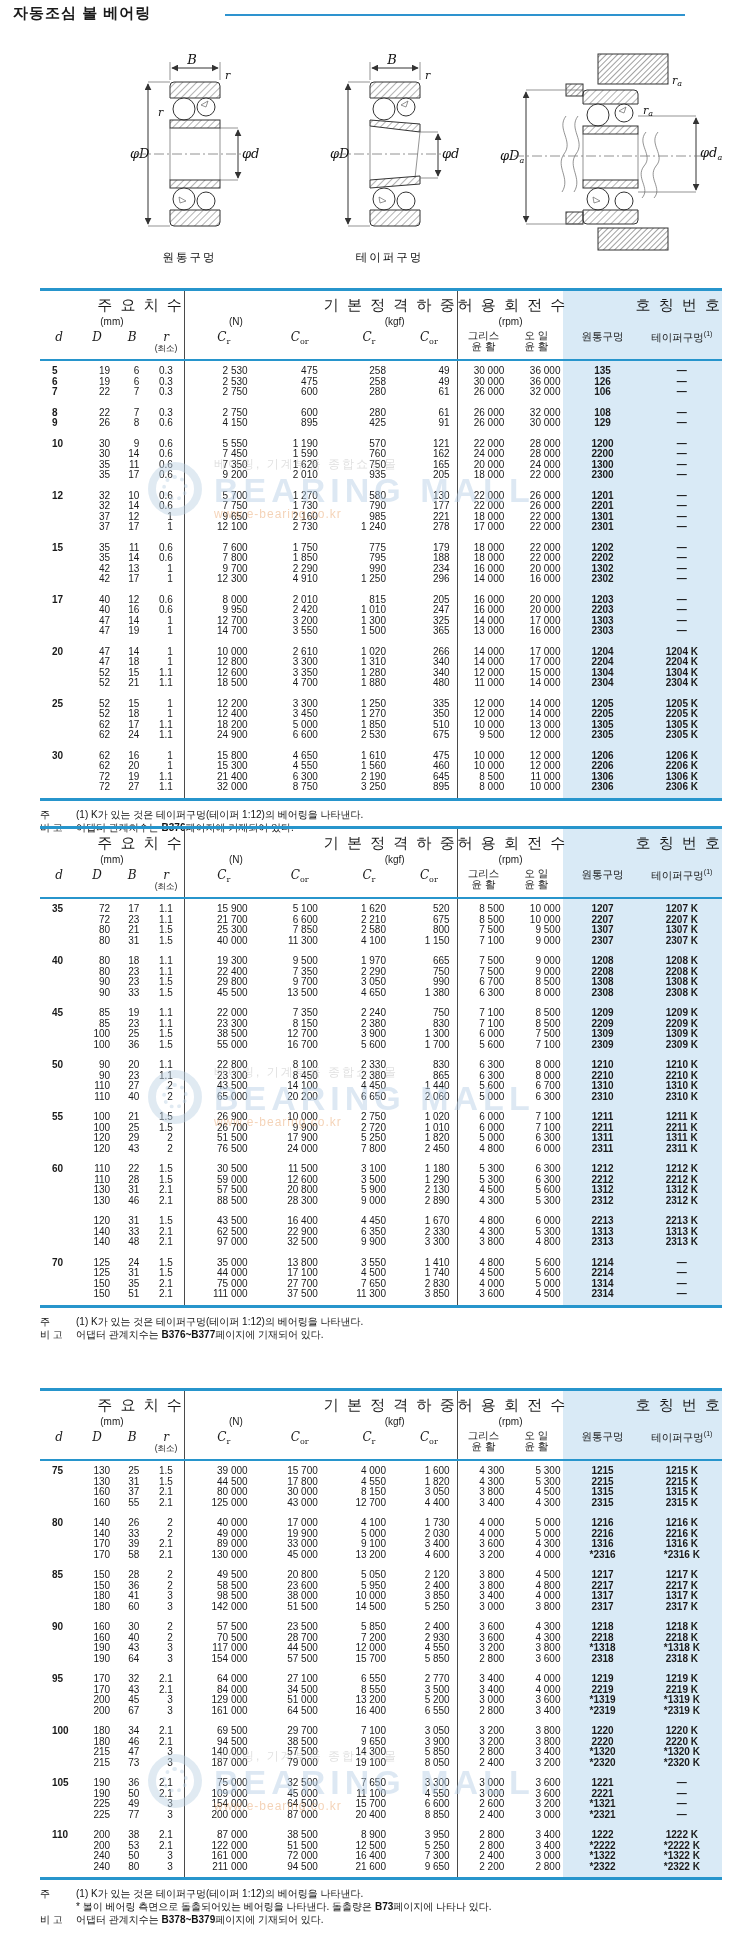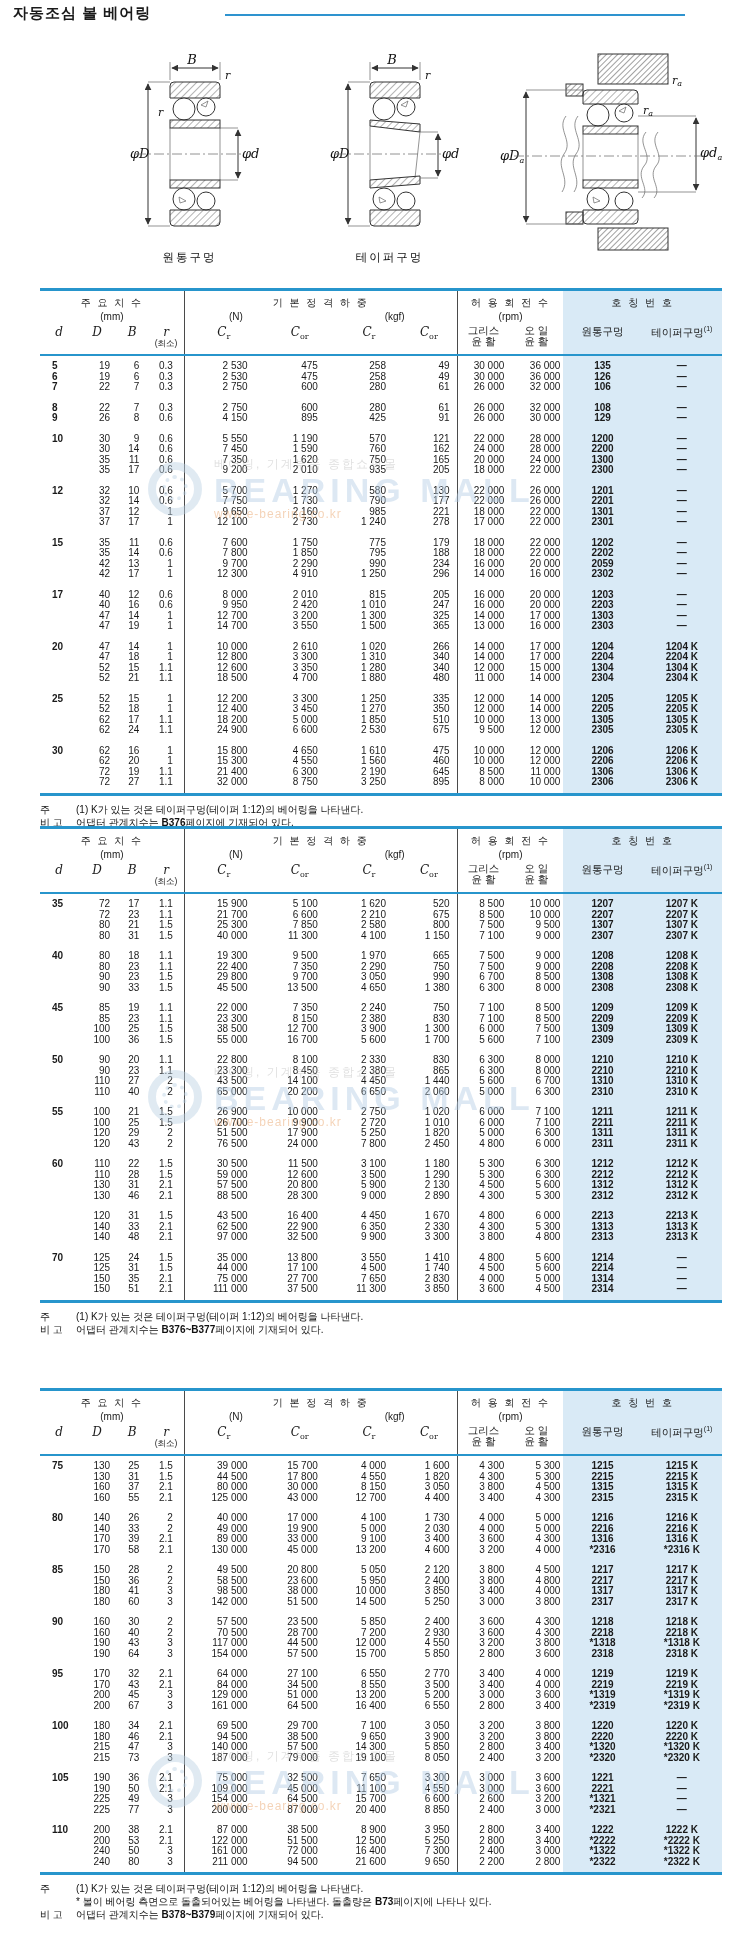--- a/index.html
+++ b/index.html
@@ -24,21 +24,21 @@
   .lbls{font-family:"DejaVu Serif","Liberation Serif",serif;font-style:italic;font-size:11px;fill:#111;}
   .cl{stroke:#777;stroke-width:.8;stroke-dasharray:10 3 2 3;fill:none;}
 
   
   .sect{position:absolute;left:40px;width:684px;}
   .s1{top:288px;} .s2{top:826px;} .s3{top:1388px;}
   table.bearing{border-collapse:collapse;table-layout:fixed;width:682px;
     border-top:3px solid #2795cc;border-bottom:3px solid #2795cc;}
   table.bearing th{font-weight:normal;padding:0;vertical-align:top;}
   tr.h1 th{padding-top:5px;}
-  .gt{font-size:10px;letter-spacing:2px;text-align:center;white-space:nowrap;}
+  .gt{font-size:15px;letter-spacing:2px;text-align:right;white-space:nowrap;}
   .gu{font-size:10px;text-align:center;margin-top:1px;}
   .gu2{display:flex;justify-content:space-between;padding-left:44px;padding-right:52px;font-size:10px;margin-top:1px;}
   tr.h2 th{font-size:10.5px;padding-top:3px;padding-bottom:6px;text-align:center;}
   tr.h2 th i{font-family:"DejaVu Serif","Liberation Serif",serif;font-style:italic;font-size:12px;font-weight:normal;}
   tr.h2 th sub{font-size:8px;font-family:"DejaVu Serif","Liberation Serif",serif;}
   tr.h2 th sup{font-size:7px;}
   tr.h2 th .two{font-size:10.5px;line-height:11px;}
   .rmin{font-size:8.5px;line-height:9px;}
   tr.h2 th{border-bottom:2px solid #2795cc;}
   td{font-size:10px;height:10.5px;line-height:10.5px;padding:0;white-space:nowrap;}
@@ -547,21 +547,21 @@
           <td class="c0"></td>
           <td class="c1">42</td>
           <td class="c2">13</td>
           <td class="c3 sep">1</td>
           <td class="c4">9 700</td>
           <td class="c5">2 290</td>
           <td class="c6">990</td>
           <td class="c7 sep">234</td>
           <td class="c8">16 000</td>
           <td class="c9">20 000</td>
-          <td class="c10 blue">2059</td>
+          <td class="c10 blue">1302</td>
           <td class="c11 blue">—</td>
         </tr>
         <tr>
           <td class="c0"></td>
           <td class="c1">42</td>
           <td class="c2">17</td>
           <td class="c3 sep">1</td>
           <td class="c4">12 300</td>
           <td class="c5">4 910</td>
           <td class="c6">1 250</td>

